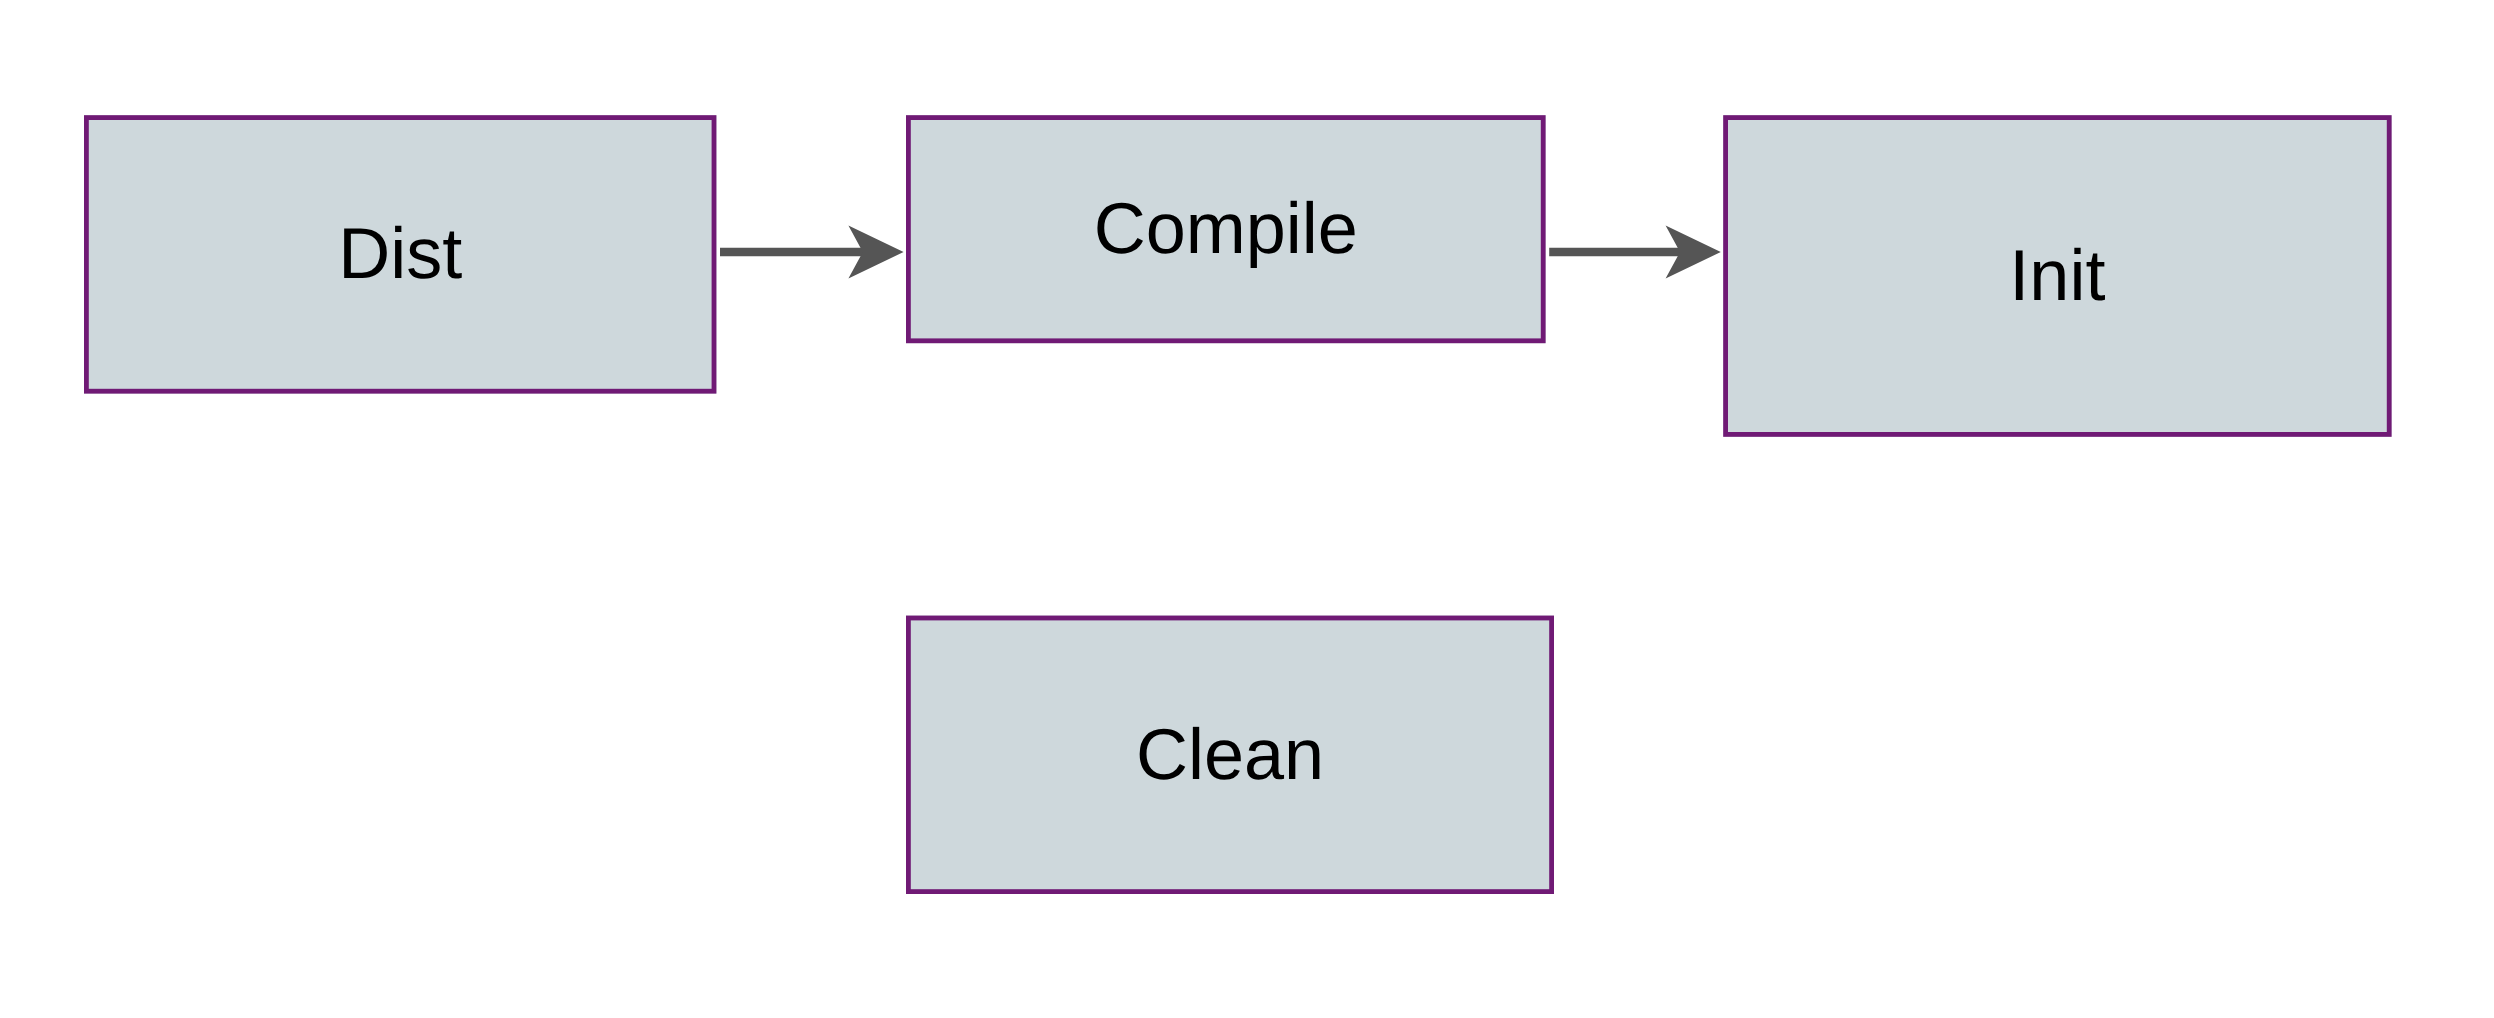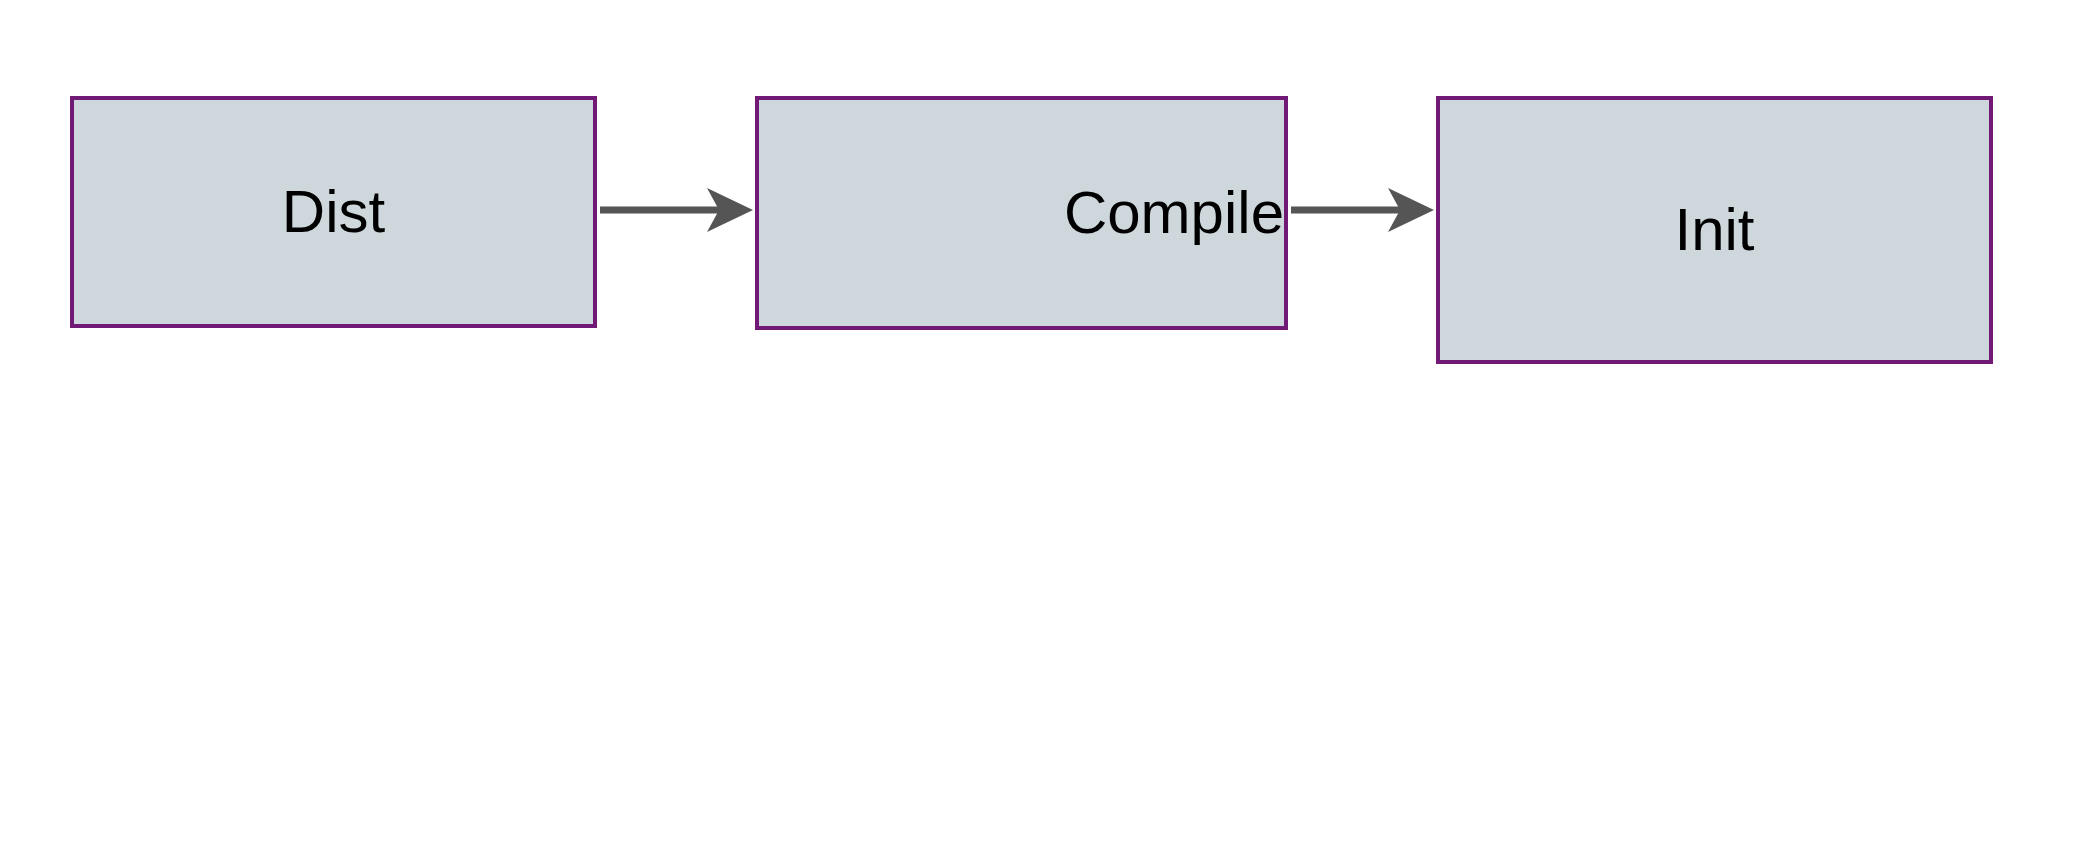--- a/index.html
+++ b/index.html
@@ -61,22 +61,25 @@
     <g class="edge-hit">
       <line x1="1291" y1="210" x2="1418" y2="210" stroke="#555555" stroke-width="7"></line>
       <path d="M 1434 210 L 1388 188 L 1400 210 L 1388 232 Z" fill="#555555"></path>
     </g>
   </svg>
 
   <div class="node" style="left:70px; top:96px; width:527px; height:232px;">
     <span class="node-label">Dist</span>
   </div>
 
-  <div class="node" style="left:755px; top:96px; width:533px; height:234px;justify-content:flex-end;">
+  <div class="node" style="left:755px; top:96px; width:533px; height:190px;">
     <span class="node-label">Compile</span>
   </div>
 
   <div class="node" style="left:1436px; top:96px; width:557px; height:268px;">
     <span class="node-label">Init</span>
   </div>
 
+  <div class="node" style="left:755px; top:513px; width:540px; height:232px;">
+    <span class="node-label">Clean</span>
+  </div>
 
 </div>
 
 </body></html>

